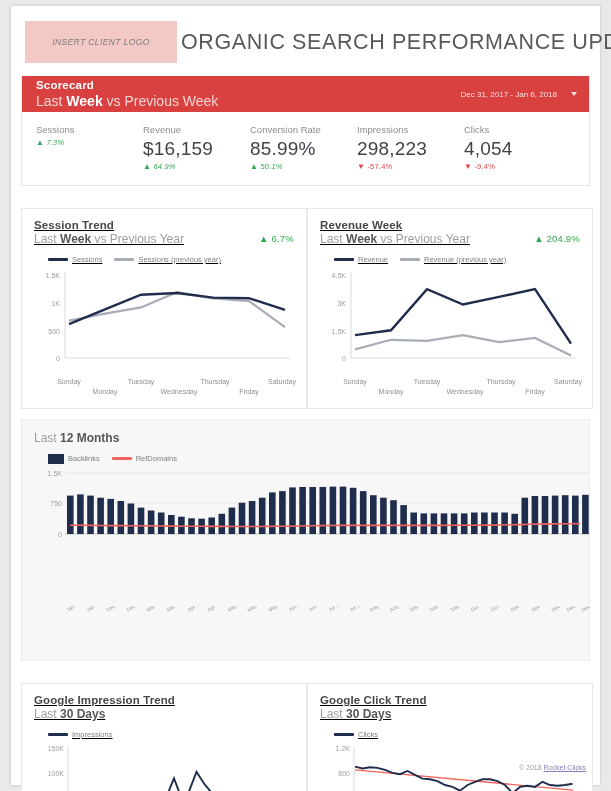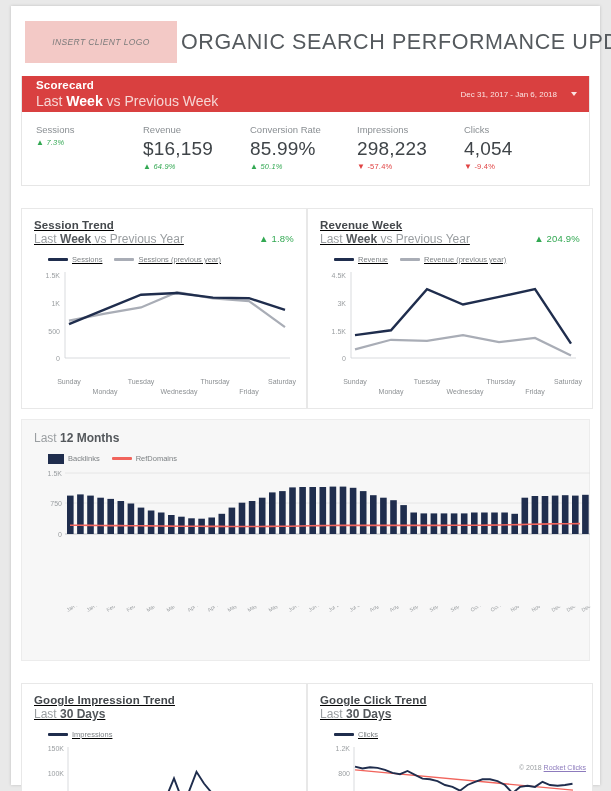--- a/index.html
+++ b/index.html
@@ -188,21 +188,21 @@
         <div class="kpi-delta down"><span class="arrow">▼</span> <span>-9.4%</span></div>
       </div>
     </div>
   </div>
 
   <div class="panel-row">
 
     <div class="panel">
       <div class="panel-title">Session Trend</div>
       <div class="panel-sub"><span>Last </span><b>Week</b><span> vs Previous Year</span></div>
-      <div class="panel-delta">▲ 1.8%</div>
+      <div class="panel-delta">▲ 6.7%</div>
       <div class="legend">
         <span class="legend-item">
           <span class="swatch-line" style="background:#1f2d4d"></span>
           <span>Sessions</span>
         </span>
         <span class="legend-item">
           <span class="swatch-line" style="background:#a9adb6"></span>
           <span>Sessions (previous year)</span>
         </span>
       </div>

